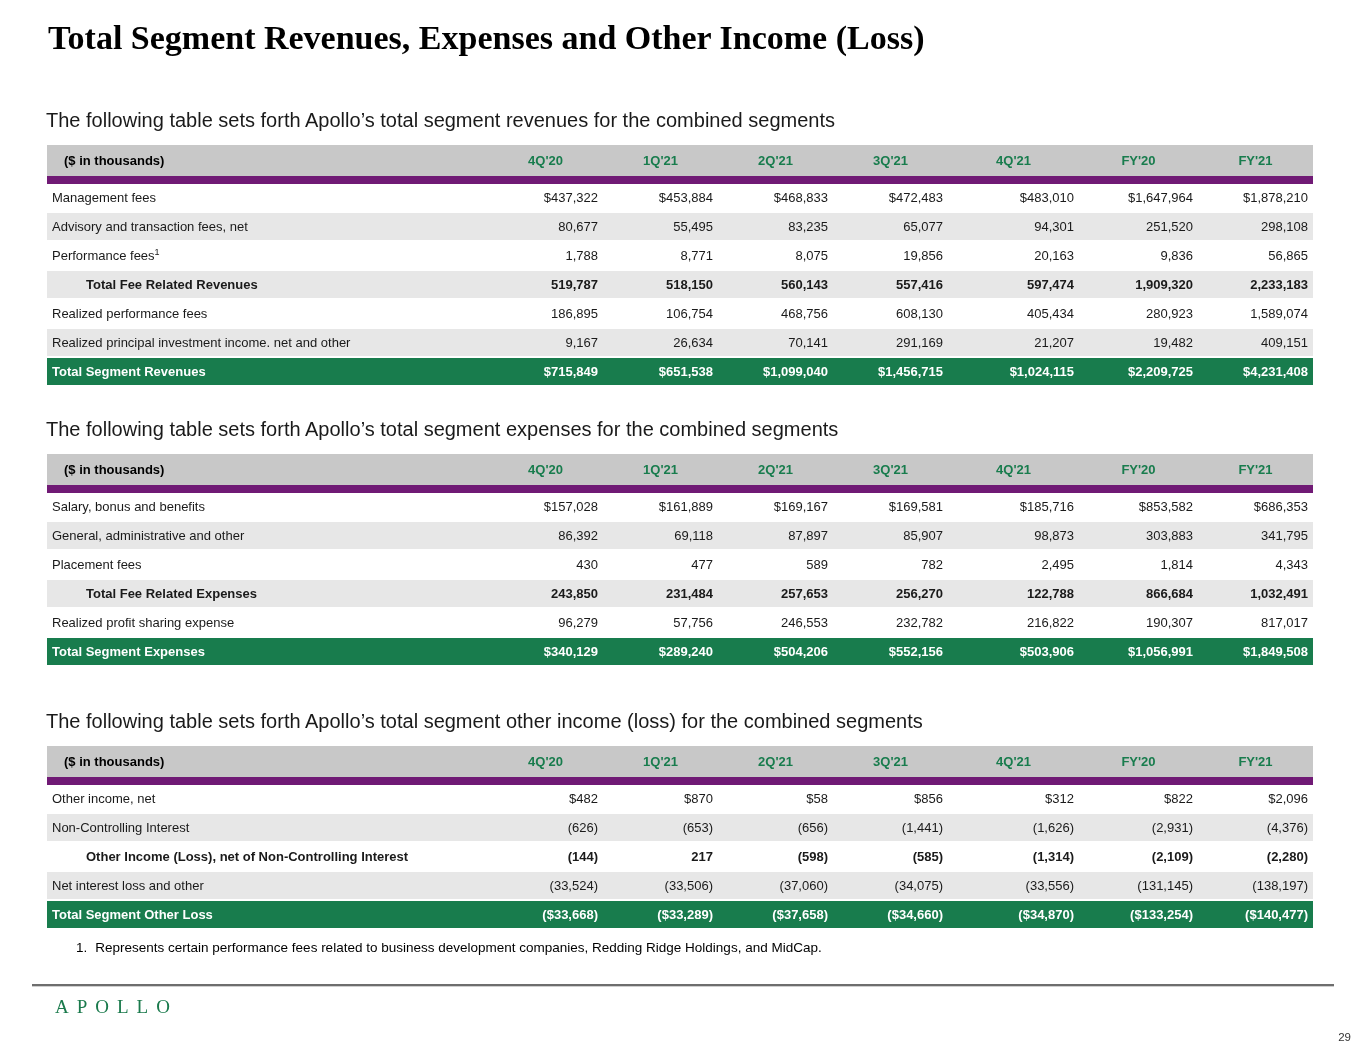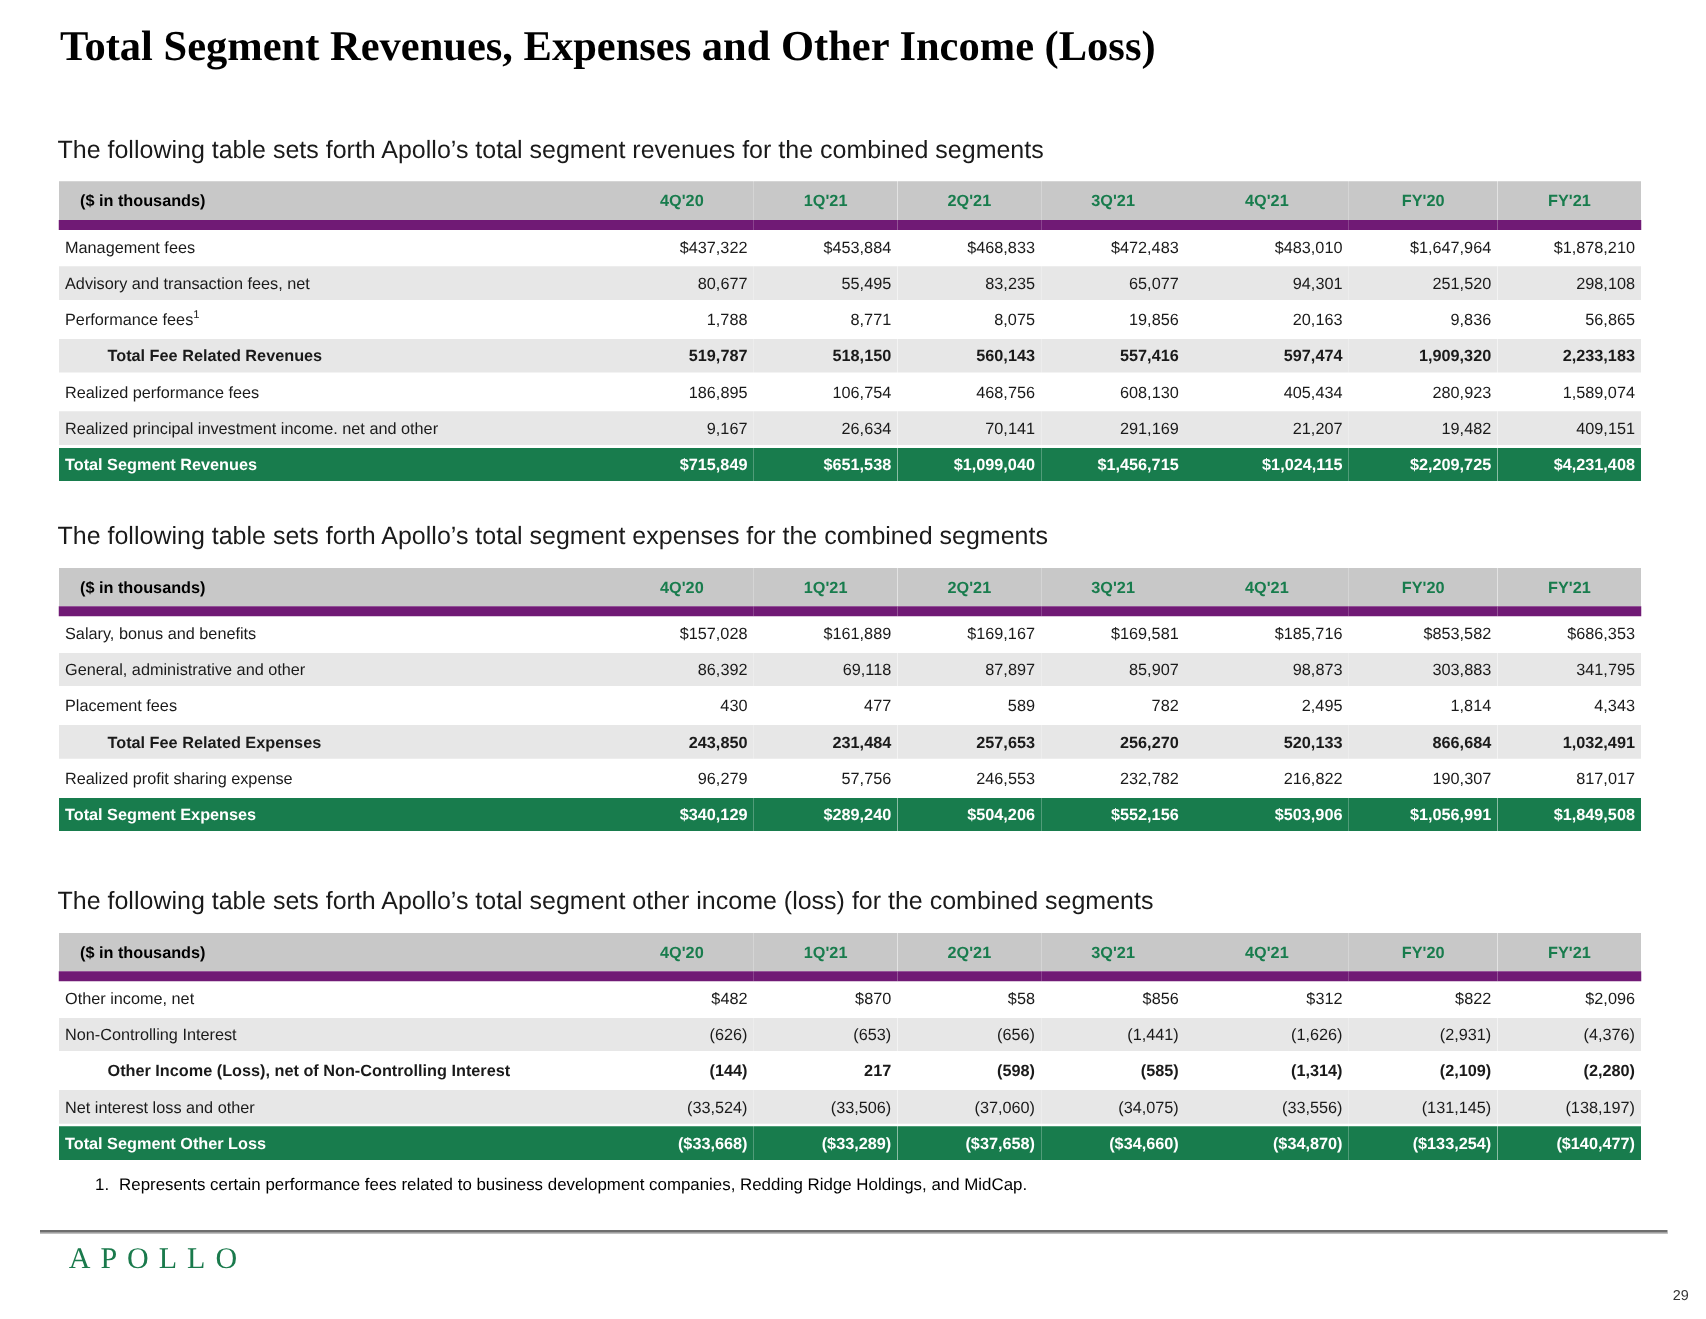--- a/index.html
+++ b/index.html
@@ -45,21 +45,21 @@
     position:absolute;left:76px;top:940px;
     font-family:Liberation Sans, sans-serif;font-size:13.5px;color:#000000;
   }
   .footnote .marker{margin-right:8px;}
   .footer-rule{
     position:absolute;left:32px;width:1302px;top:984px;height:2px;
     background:#6e6e6e;border-bottom:1px solid #cfcfcf;
   }
   .logo{
     position:absolute;left:55px;top:992px;
-    font-family:"Liberation Serif",serif;font-size:24px;line-height:30px;
+    font-family:"Liberation Serif",serif;font-size:19px;line-height:30px;
     color:#1A7A4C;letter-spacing:8px;font-weight:normal;
   }
   .page-number{
     position:absolute;right:14px;top:1031px;font-size:11.5px;color:#333;
   }
 </style>
 </head>
 <body>
 
 <div class="page">
@@ -216,21 +216,21 @@
             <td class="num">2,495</td>
             <td class="num">1,814</td>
             <td class="num">4,343</td>
           </tr>
           <tr class="subtotal band">
             <td class="label">Total Fee Related Expenses</td>
             <td class="num">243,850</td>
             <td class="num">231,484</td>
             <td class="num">257,653</td>
             <td class="num">256,270</td>
-            <td class="num">520,133</td>
+            <td class="num">122,788</td>
             <td class="num">866,684</td>
             <td class="num">1,032,491</td>
           </tr>
           <tr class="normal">
             <td class="label">Realized profit sharing expense</td>
             <td class="num">96,279</td>
             <td class="num">57,756</td>
             <td class="num">246,553</td>
             <td class="num">232,782</td>
             <td class="num">216,822</td>

